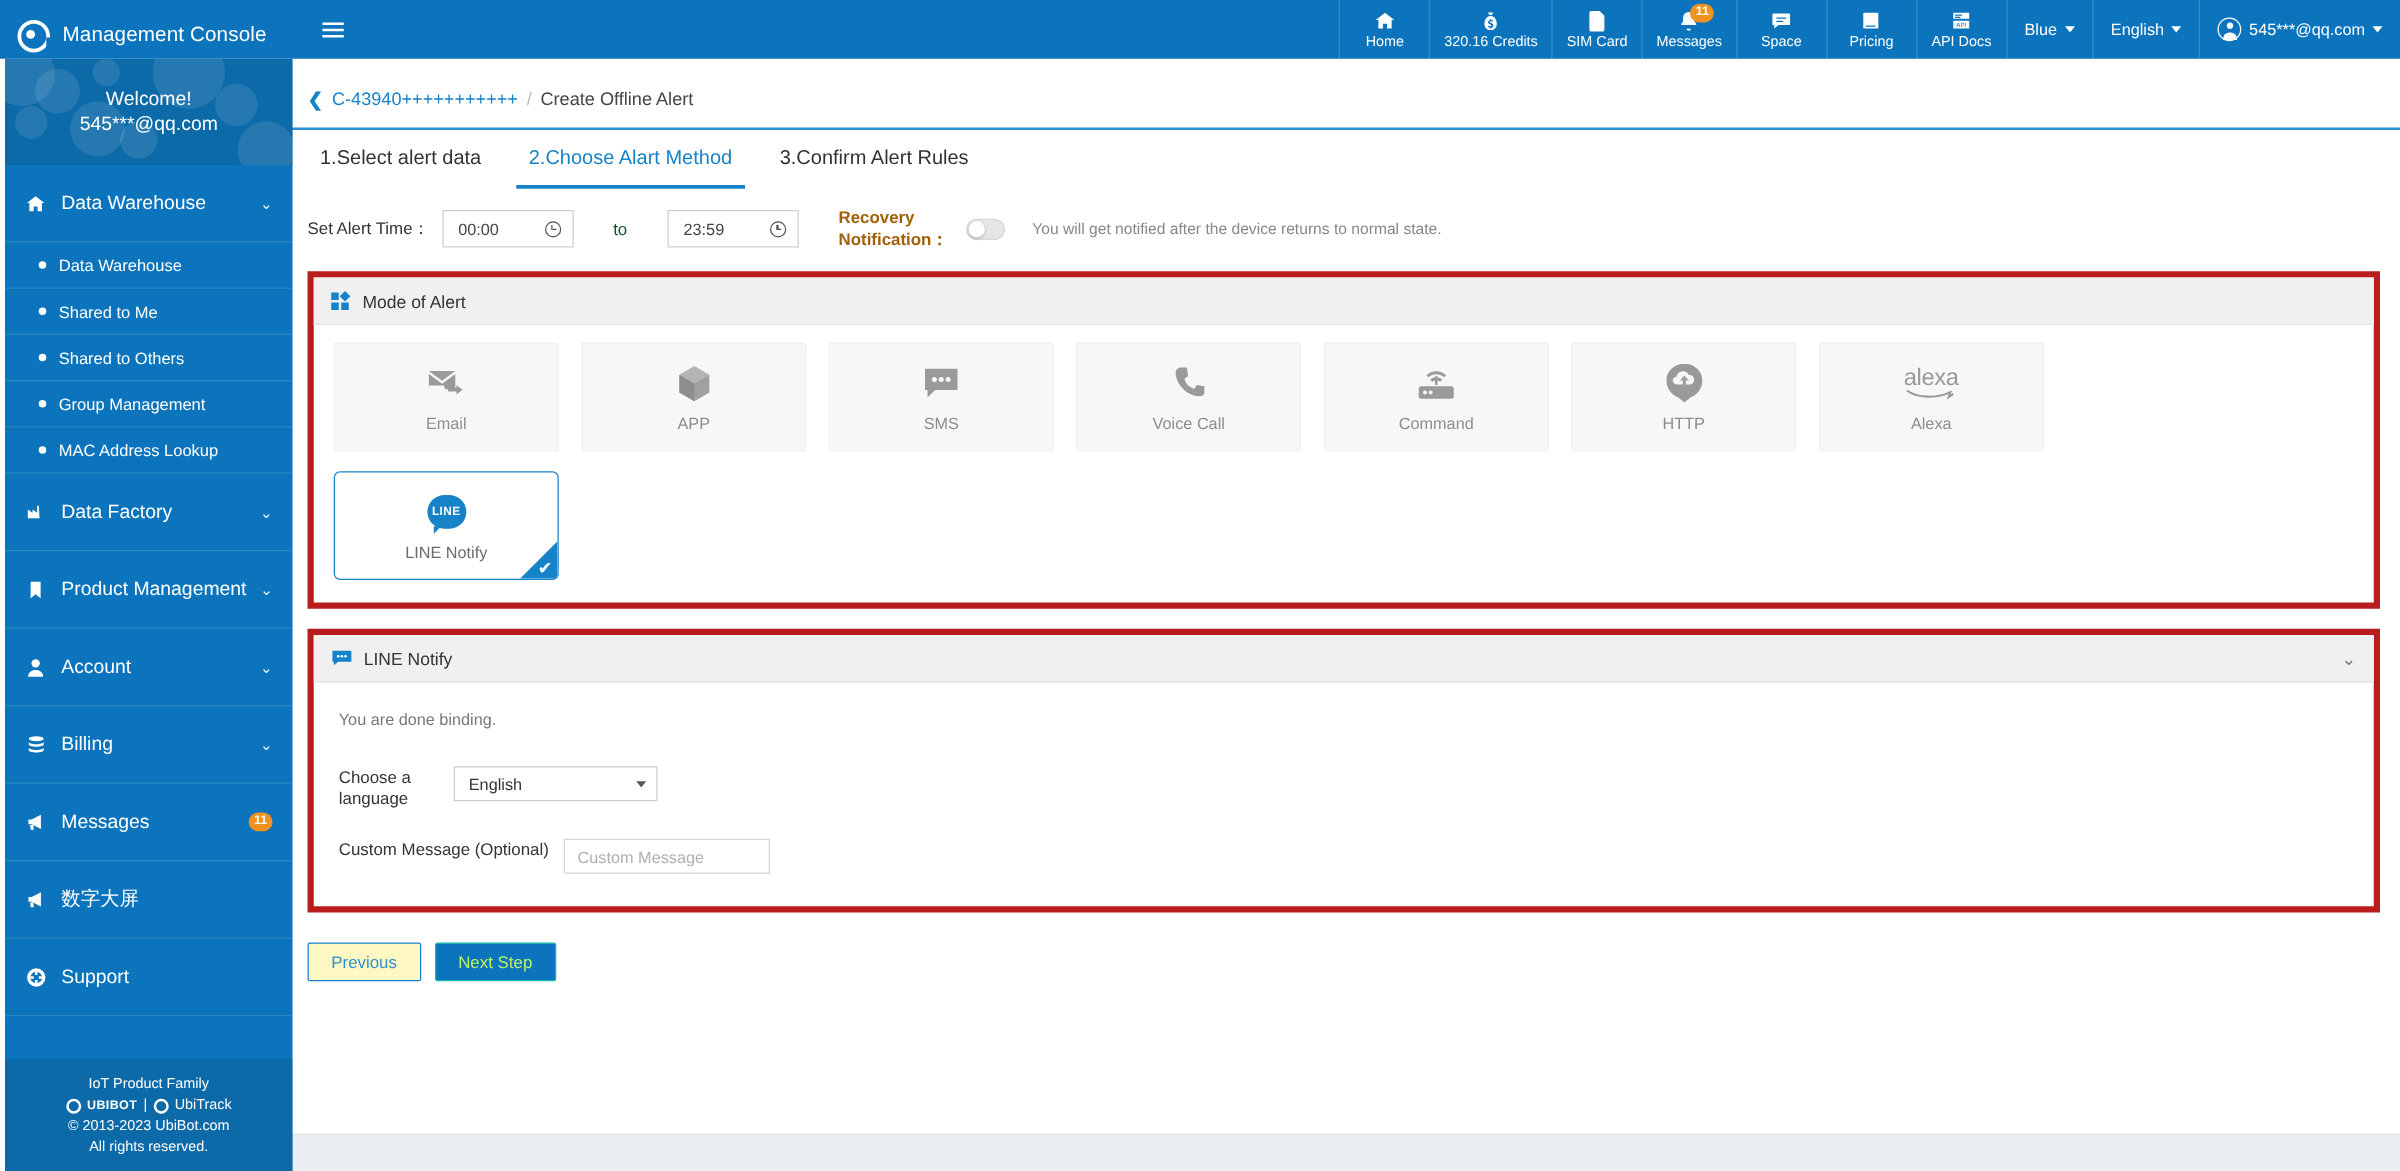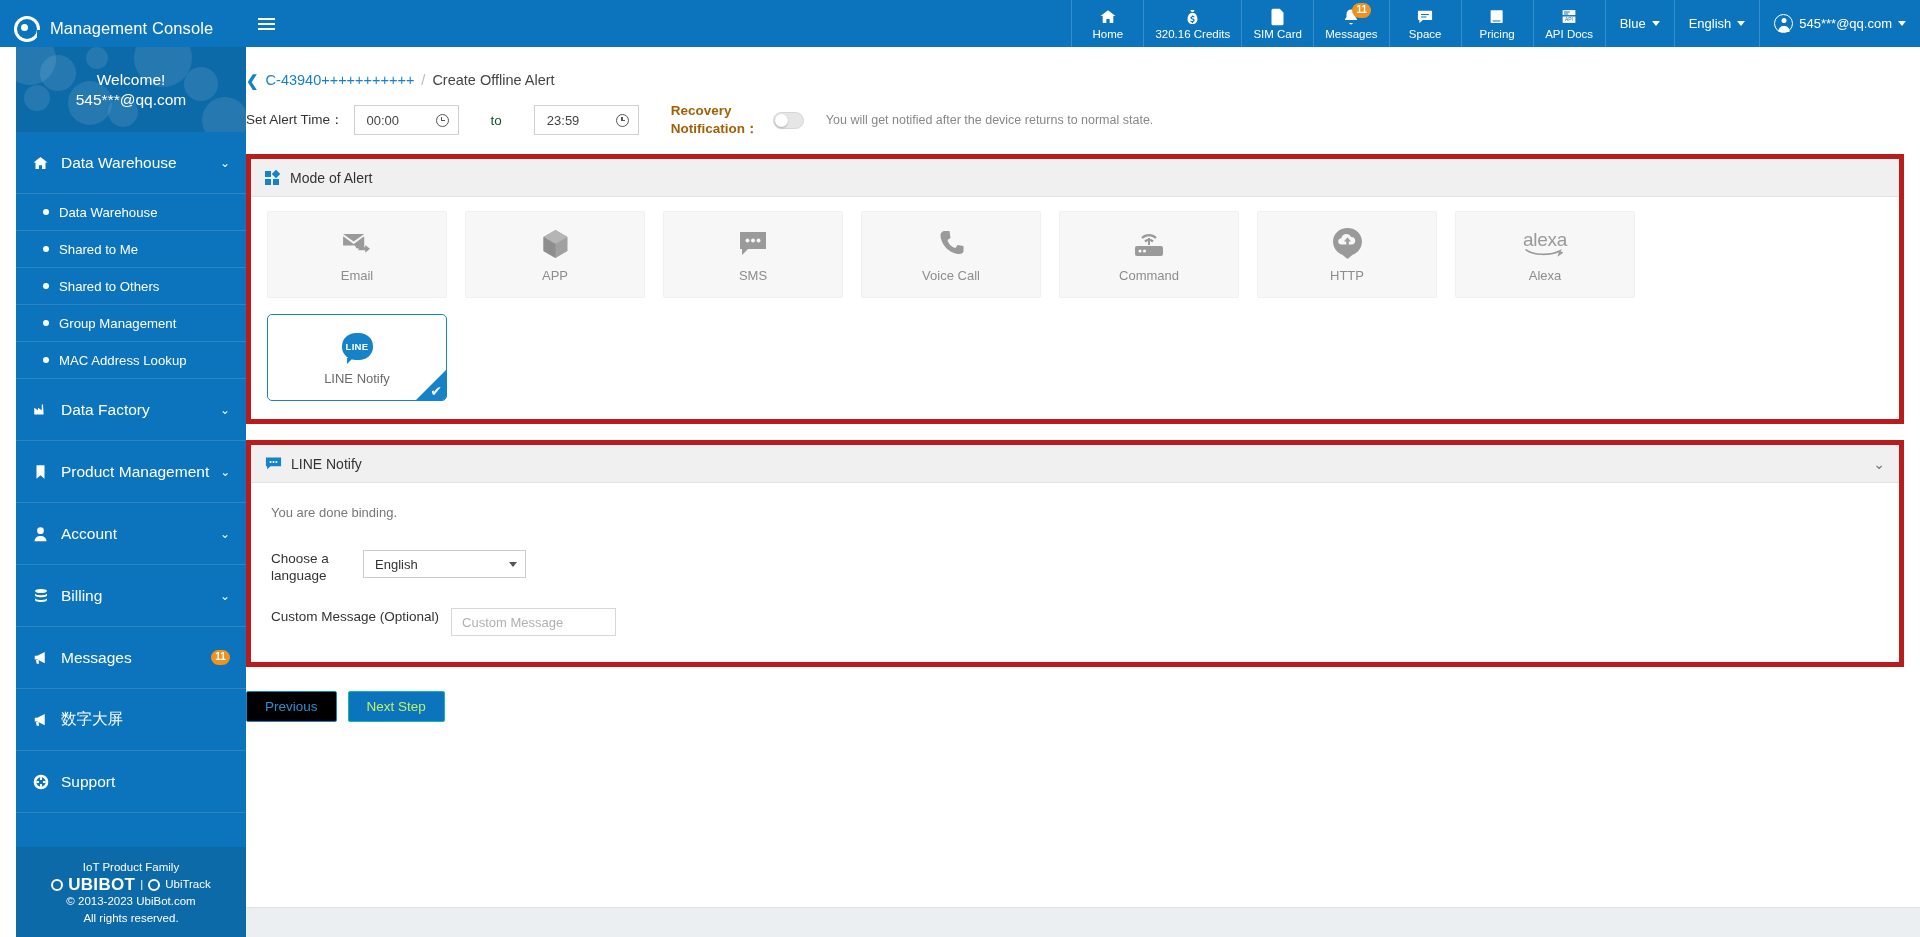--- a/index.html
+++ b/index.html
@@ -67,21 +67,21 @@
     content: ""; position: absolute; left: 50%; top: 3px; transform: translateX(-50%);
     width: 5px; height: 5px; border-radius: 50%; background: #fff;
   }
   .avatar-circle:before {
     content: ""; position: absolute; left: 50%; bottom: 0; transform: translateX(-50%);
     width: 11px; height: 6px; border-radius: 5px 5px 0 0; background: #fff;
   }
 
   
   .sidebar {
-    position: absolute; top: 47px; left: 16px; width: 230px; height: 890px;
+    position: absolute; top: 47px; left: 4px; width: 230px; height: 890px;
     background: #0b74bc; z-index: 20; overflow: hidden;
   }
   .sidebar-welcome {
     height: 85px; background: #0d6aa8; position: relative; overflow: hidden;
     display: flex; flex-direction: column; align-items: center; justify-content: center;
     color: #fff; gap: 2px;
   }
   .bub { position: absolute; border-radius: 50%; background: rgba(255,255,255,.10); }
   .sidebar-welcome .wl1 { font-size: 15.5px; position: relative; z-index: 2; }
   .sidebar-welcome .wl2 { font-size: 15.5px; position: relative; z-index: 2; }
@@ -104,21 +104,21 @@
   .sidebar-footer {
     position: absolute; bottom: 0; left: 0; width: 230px; padding: 12px 0 10px;
     background: #0d6aa8; color: #fff; text-align: center;
     font-size: 11.5px; line-height: 17px;
   }
   .sf-row { display: flex; align-items: center; justify-content: center; gap: 5px; }
   .sf-mini-logo {
     width: 12px; height: 12px; border-radius: 50%; border: 2px solid #fff;
     display: inline-block; position: relative;
   }
-  .sf-brand { font-weight: bold; letter-spacing: .3px; font-size: 17px; }
+  .sf-brand { font-weight: bold; letter-spacing: .3px; font-size: 10px; }
 
   
   .main {
     position: absolute; top: 47px; left: 230px; width: 1690px; height: 890px;
     background: #fff; overflow: hidden;
   }
   .breadcrumb {
     display: flex; align-items: center; gap: 7px; padding: 25px 0 0 16px;
     font-size: 14.5px; color: #444;
   }
@@ -226,21 +226,21 @@
     margin-left: 12px; outline: none;
   }
   .text-input::placeholder { color: #b0b0b0; }
 
   .footer-btns { display: flex; gap: 11px; padding: 24px 0 0 16px; }
   .btn {
     height: 31px; min-width: 86px; padding: 0 18px; font-size: 13.5px;
     display: flex; align-items: center; justify-content: center; cursor: pointer;
     font-family: "Liberation Sans", sans-serif; border-radius: 2px;
   }
-  .btn-outline { background: #000000; border: 1px solid #1683c8; color: #2d8fd0; }
+  .btn-outline { background: #fef9c3; border: 1px solid #1683c8; color: #2d8fd0; }
   .btn-primary { background: #0b74bc; border: 1px solid #14b8a6; color: #bef264; }
 
   .page-bottom-bar {
     position: absolute; left: 230px; bottom: 0; width: 1690px; height: 30px;
     background: #eceff1; border-top: 1px solid #dfe3e6;
   }
 </style>
 </head>
 <body>
 
@@ -492,20 +492,27 @@
 
 <div class="main">
 
   <div class="breadcrumb">
     <span class="bc-back">❮</span>
     <span class="bc-link">C-43940+++++++++++</span>
     <span class="bc-sep">/</span>
     <span class="bc-current">Create Offline Alert</span>
   </div>
 
+  <div class="tabs-wrap">
+    <div class="tabs">
+      <div class="tab">1.Select alert data</div>
+      <div class="tab active">2.Choose Alart Method</div>
+      <div class="tab">3.Confirm Alert Rules</div>
+    </div>
+  </div>
 
   <div class="alert-time-row">
     <span class="at-label">Set Alert Time：</span>
     <div class="time-field">
       <span>00:00</span>
       <span class="clock-ic"></span>
     </div>
     <span class="at-to">to</span>
     <div class="time-field">
       <span>23:59</span>

